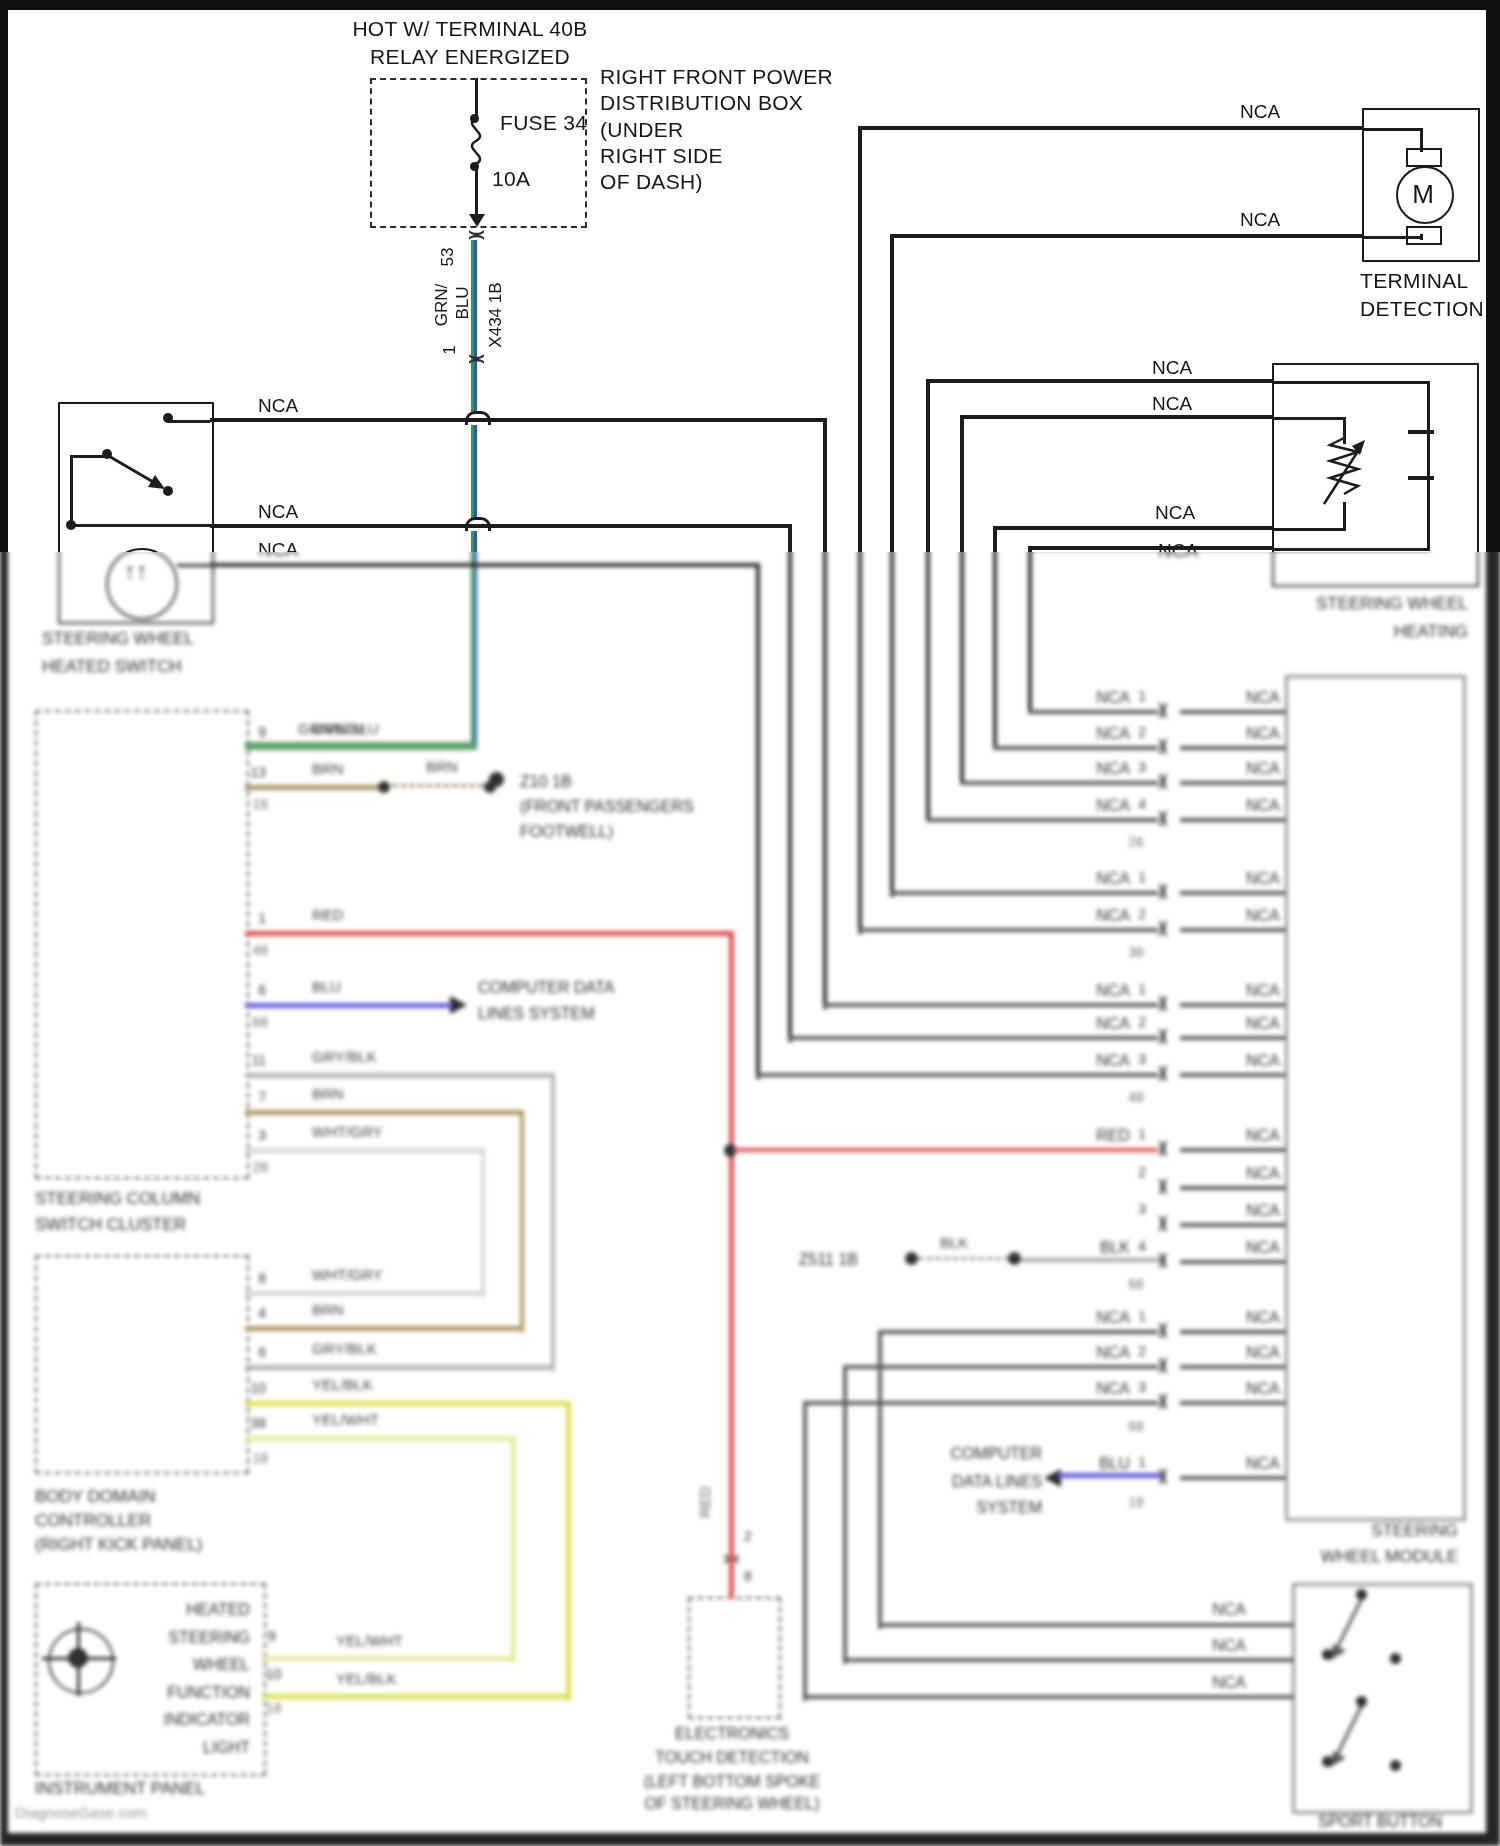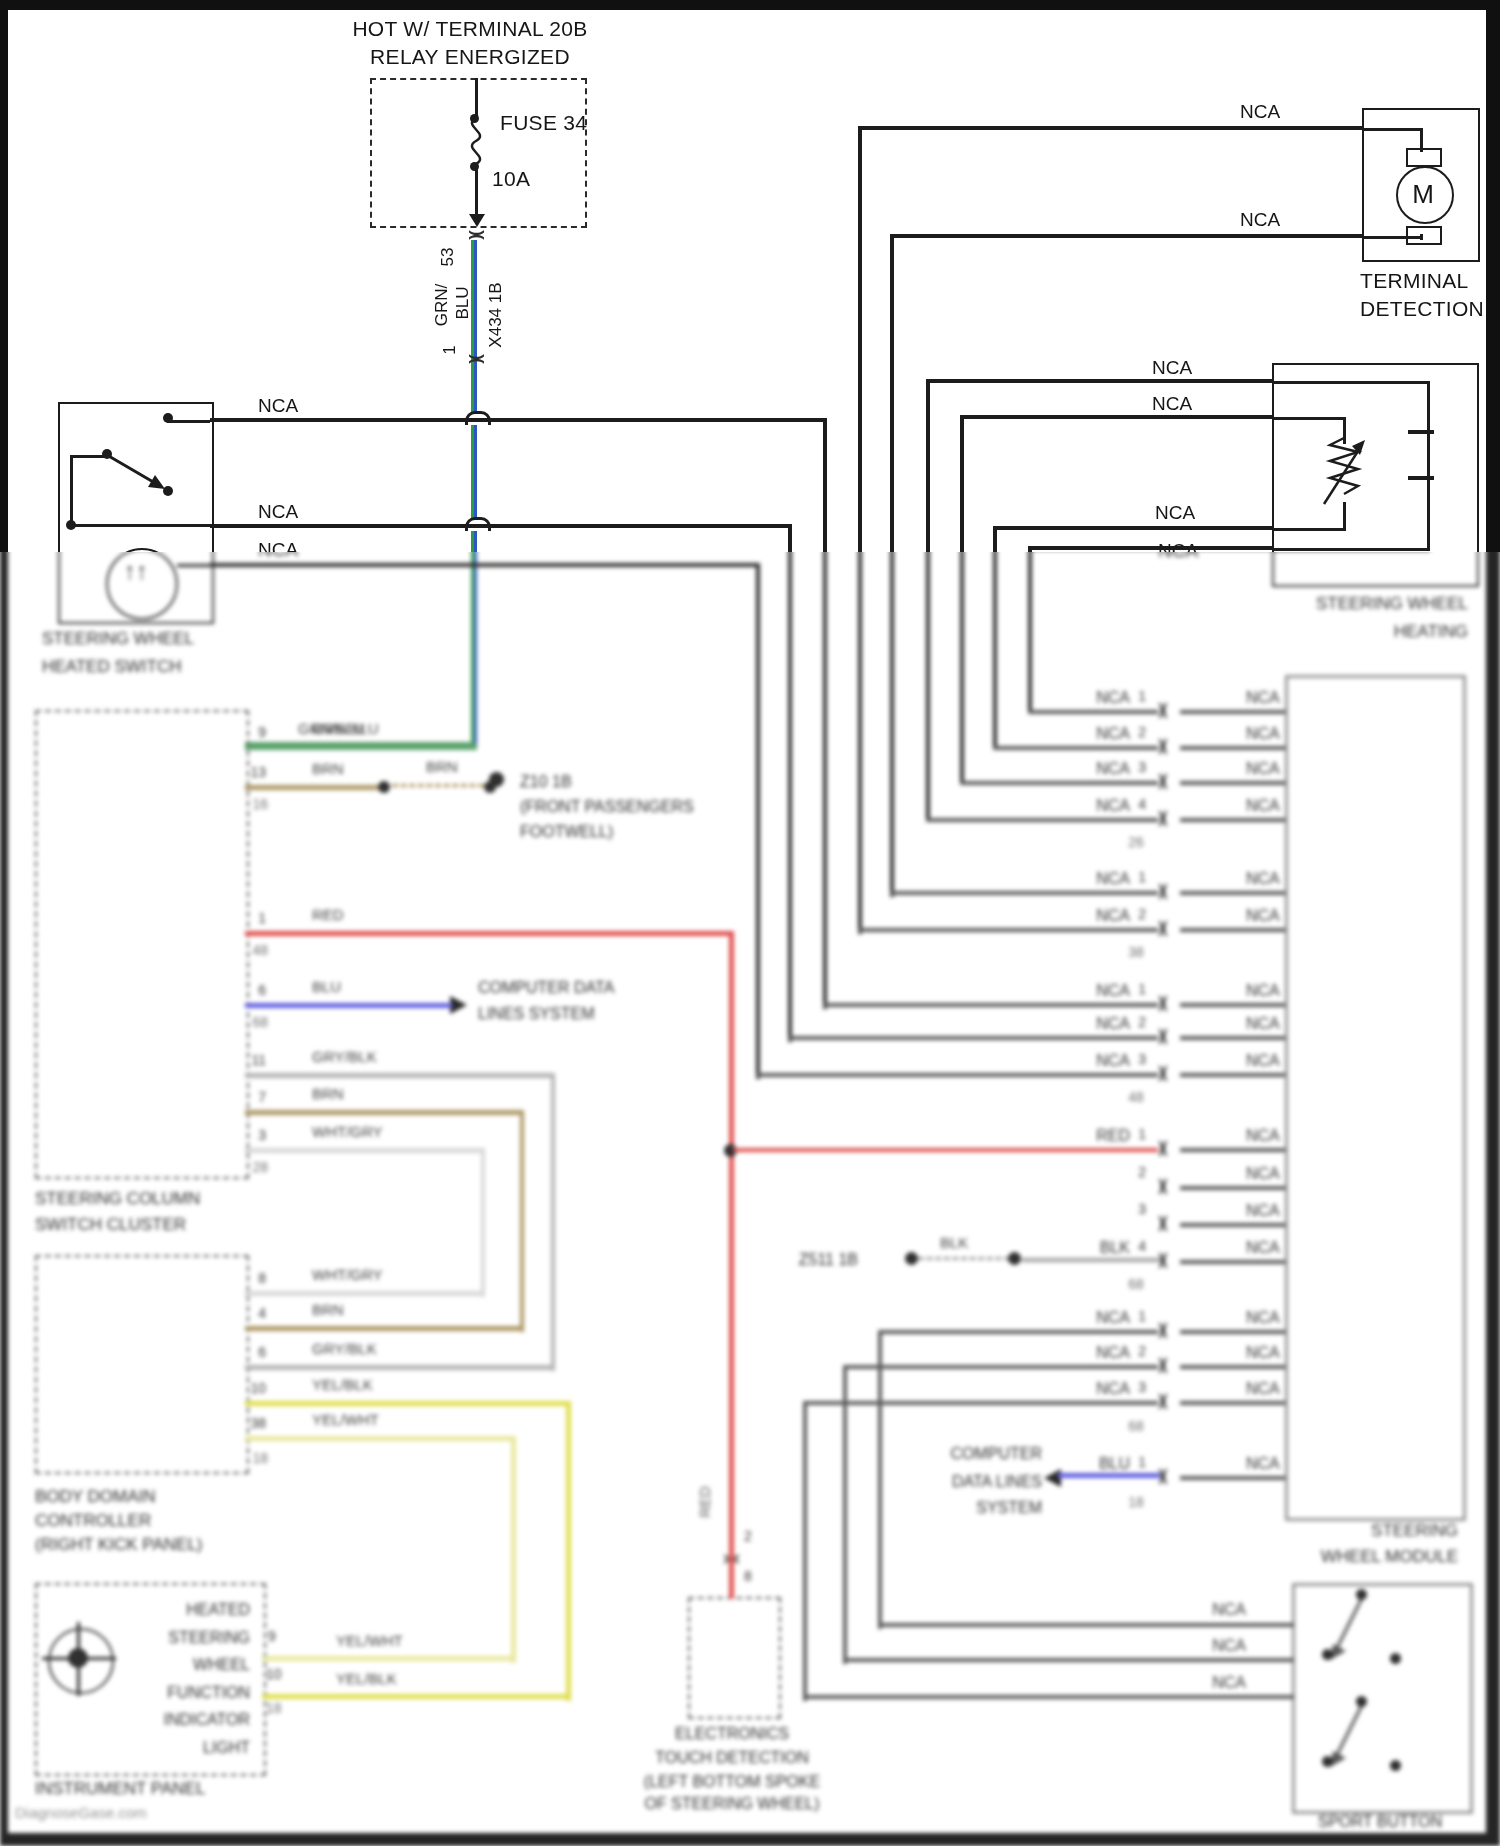--- a/index.html
+++ b/index.html
@@ -44,31 +44,32 @@
 
 <div id="stage">
  <div id="sharpwrap">
   <div id="art">
 
     <div class="bar" style="left:0;top:0;width:1500px;height:10px"></div>
     <div class="bar" style="left:0;top:0;width:8px;height:1846px"></div>
     <div class="bar" style="left:1486px;top:0;width:14px;height:1846px"></div>
     <div class="bar" style="left:0;top:1833px;width:1500px;height:13px"></div>
 
-    <div class="t big ctr" style="left:300px;top:16px;width:340px">HOT W/ TERMINAL 20B</div>
+    <div class="t big ctr" style="left:300px;top:16px;width:340px">HOT W/ TERMINAL 40B</div>
     <div class="t big ctr" style="left:300px;top:44px;width:340px">RELAY ENERGIZED</div>
     <div class="box dash" style="left:370px;top:78px;width:213px;height:146px"></div>
     <div class="w" style="left:475px;top:78px;width:3px;height:40px;background:#1c1c1c"></div>
     <svg style="left:462px;top:116px" width="30" height="52">
       <path d="M14,2 C0,10 28,17 14,25 C0,33 28,40 14,48" fill="none" stroke="#1c1c1c" stroke-width="2.5"></path>
     </svg>
     <div class="w" style="left:475px;top:166px;width:3px;height:50px;background:#1c1c1c"></div>
     <div class="arr-d" style="left:469px;top:214px"></div>
     <div class="t big" style="left:500px;top:110px">FUSE 34</div>
     <div class="t big" style="left:492px;top:166px">10A</div>
+    <div class="t big" style="left:600px;top:64px"><span>RIGHT FRONT POWER</span><br><span>DISTRIBUTION BOX</span><br><span>(UNDER</span><br><span>RIGHT SIDE</span><br><span>OF DASH)</span></div>
     <div class="conn cv" style="left:457px;top:224px">)(</div>
 
     <div class="w grad" style="left:471px;top:240px;width:6px;height:509px"></div>
     <div class="t vlab" style="left:432px;top:244px;width:36px;height:26px">53</div>
     <div class="t vlab" style="left:413px;top:293px;width:60px;height:24px">GRN/</div>
     <div class="t vlab" style="left:434px;top:291px;width:60px;height:24px">BLU</div>
     <div class="t vlab" style="left:433px;top:338px;width:36px;height:24px">1</div>
     <div class="t vlab" style="left:452px;top:303px;width:90px;height:24px">X434 1B</div>
     <div class="conn cv" style="left:457px;top:348px">)(</div>
     <div class="w" style="left:245px;top:742px;width:230px;height:5px;background:#4f9e63"></div>

